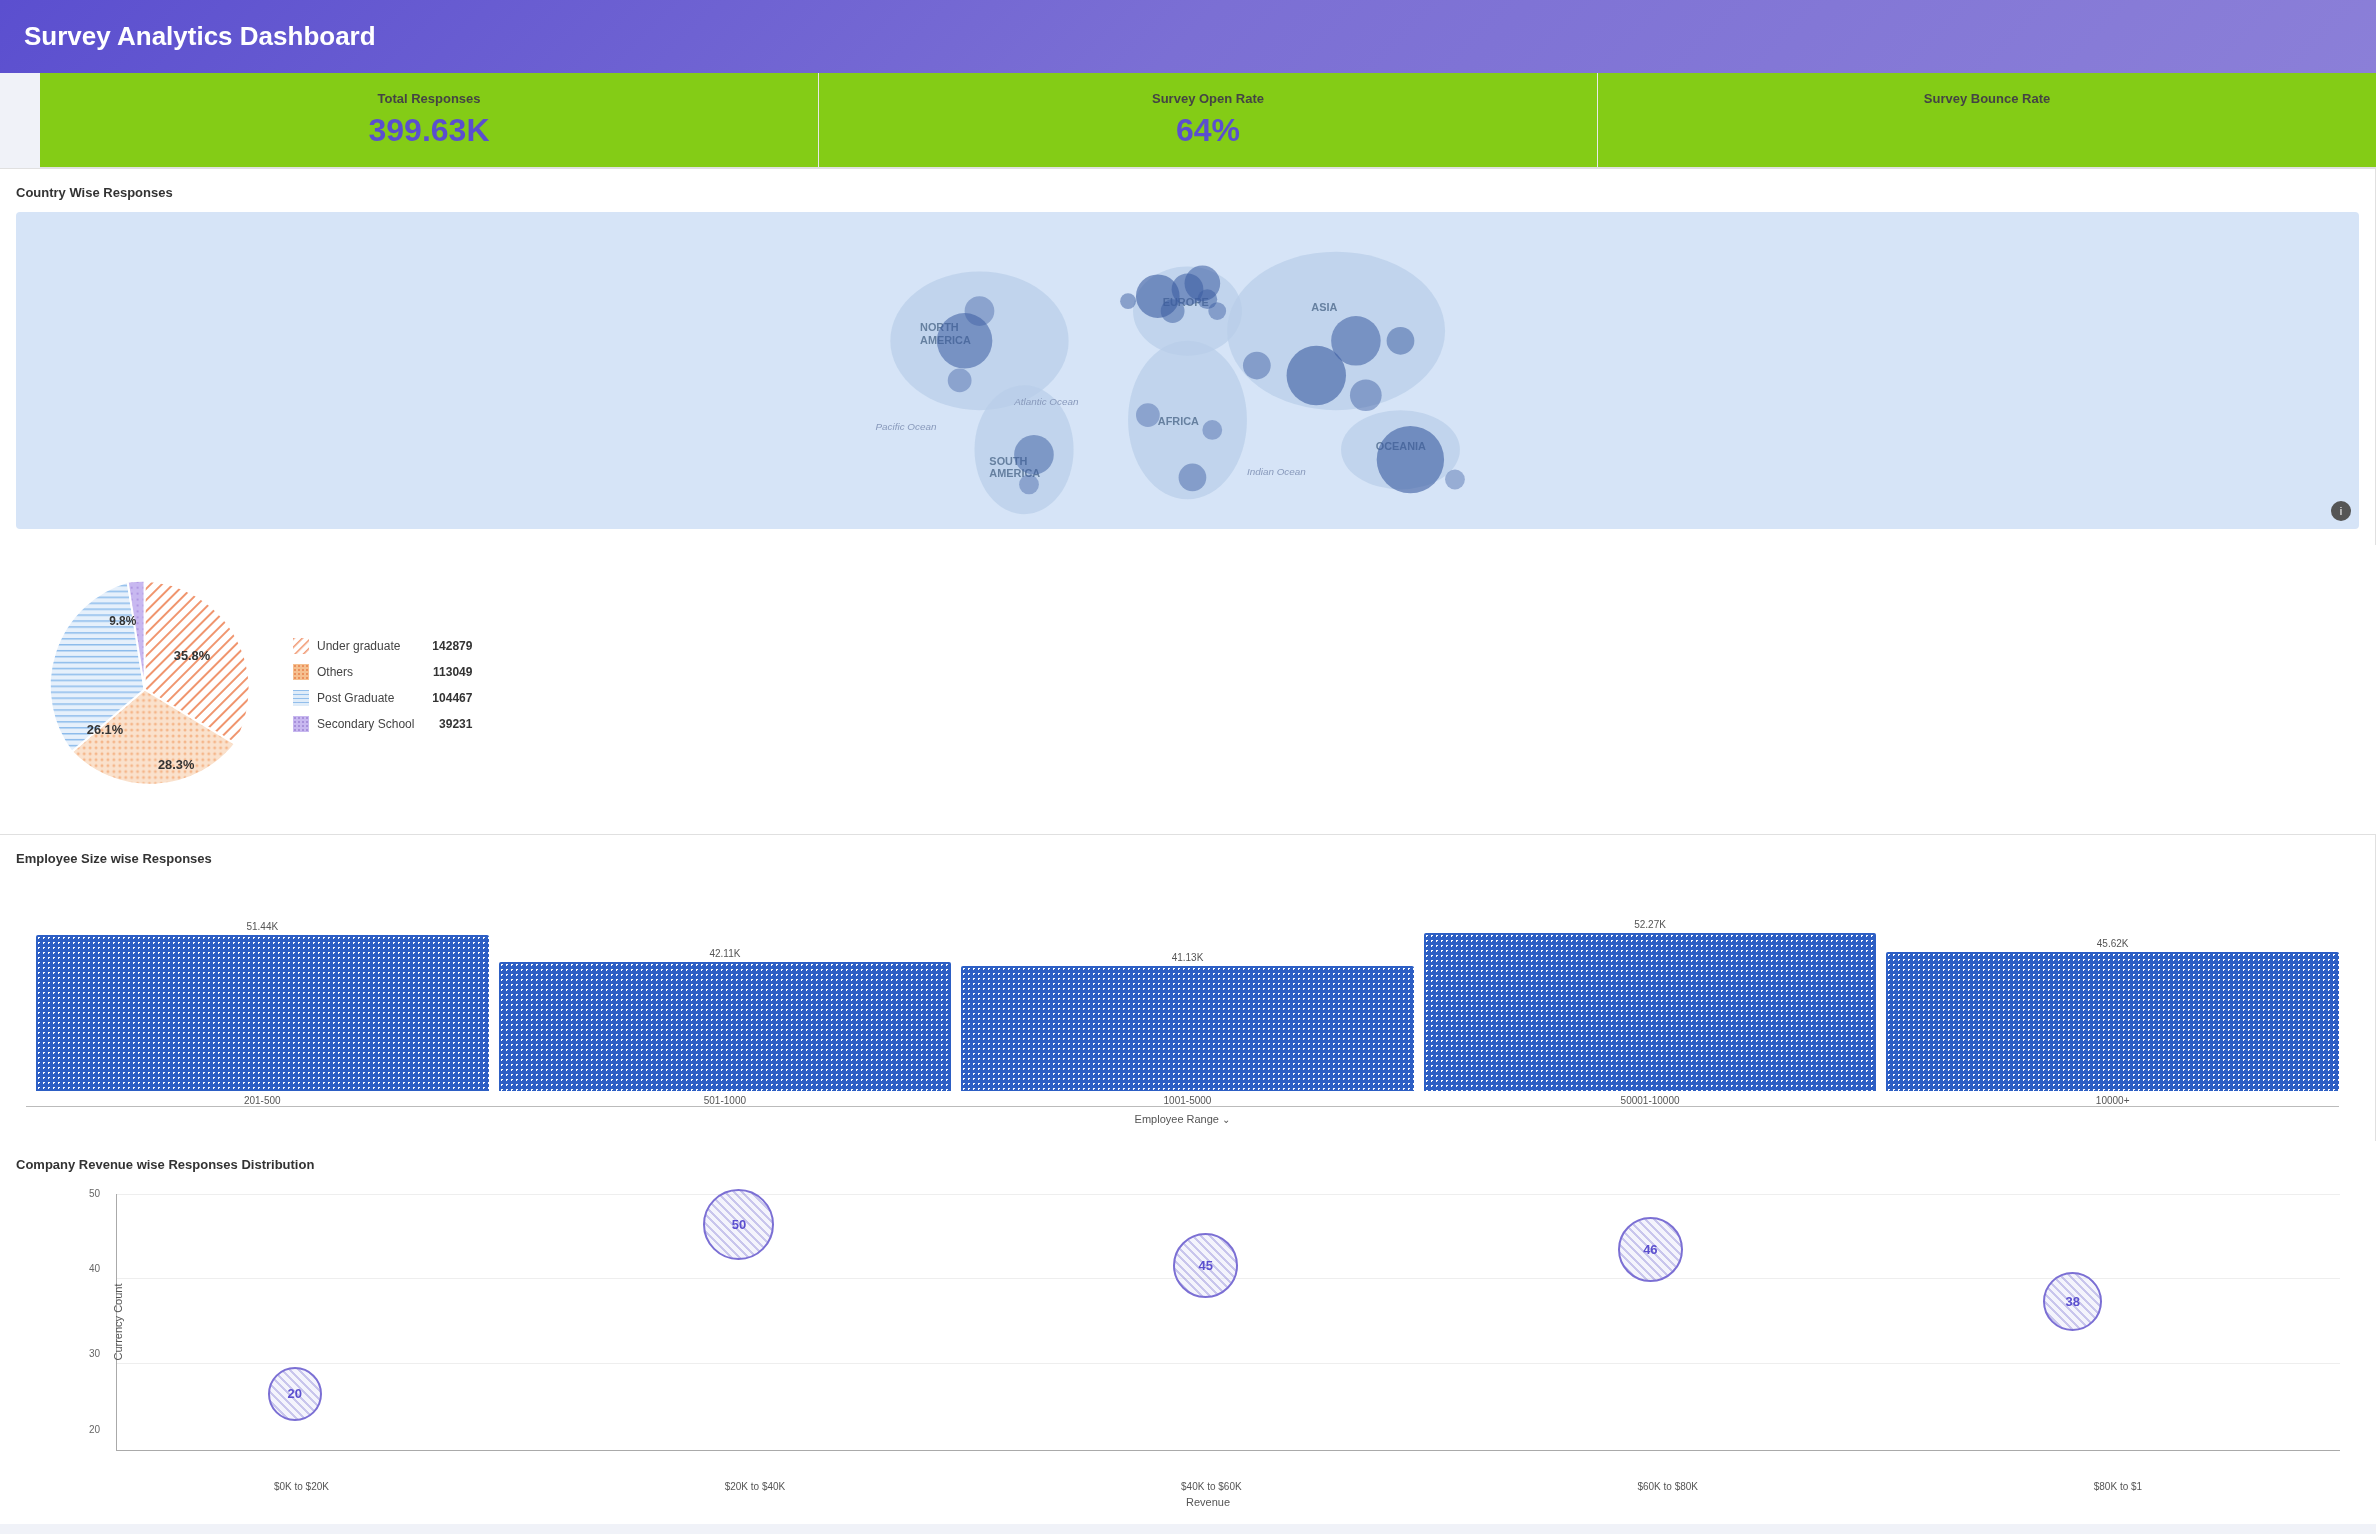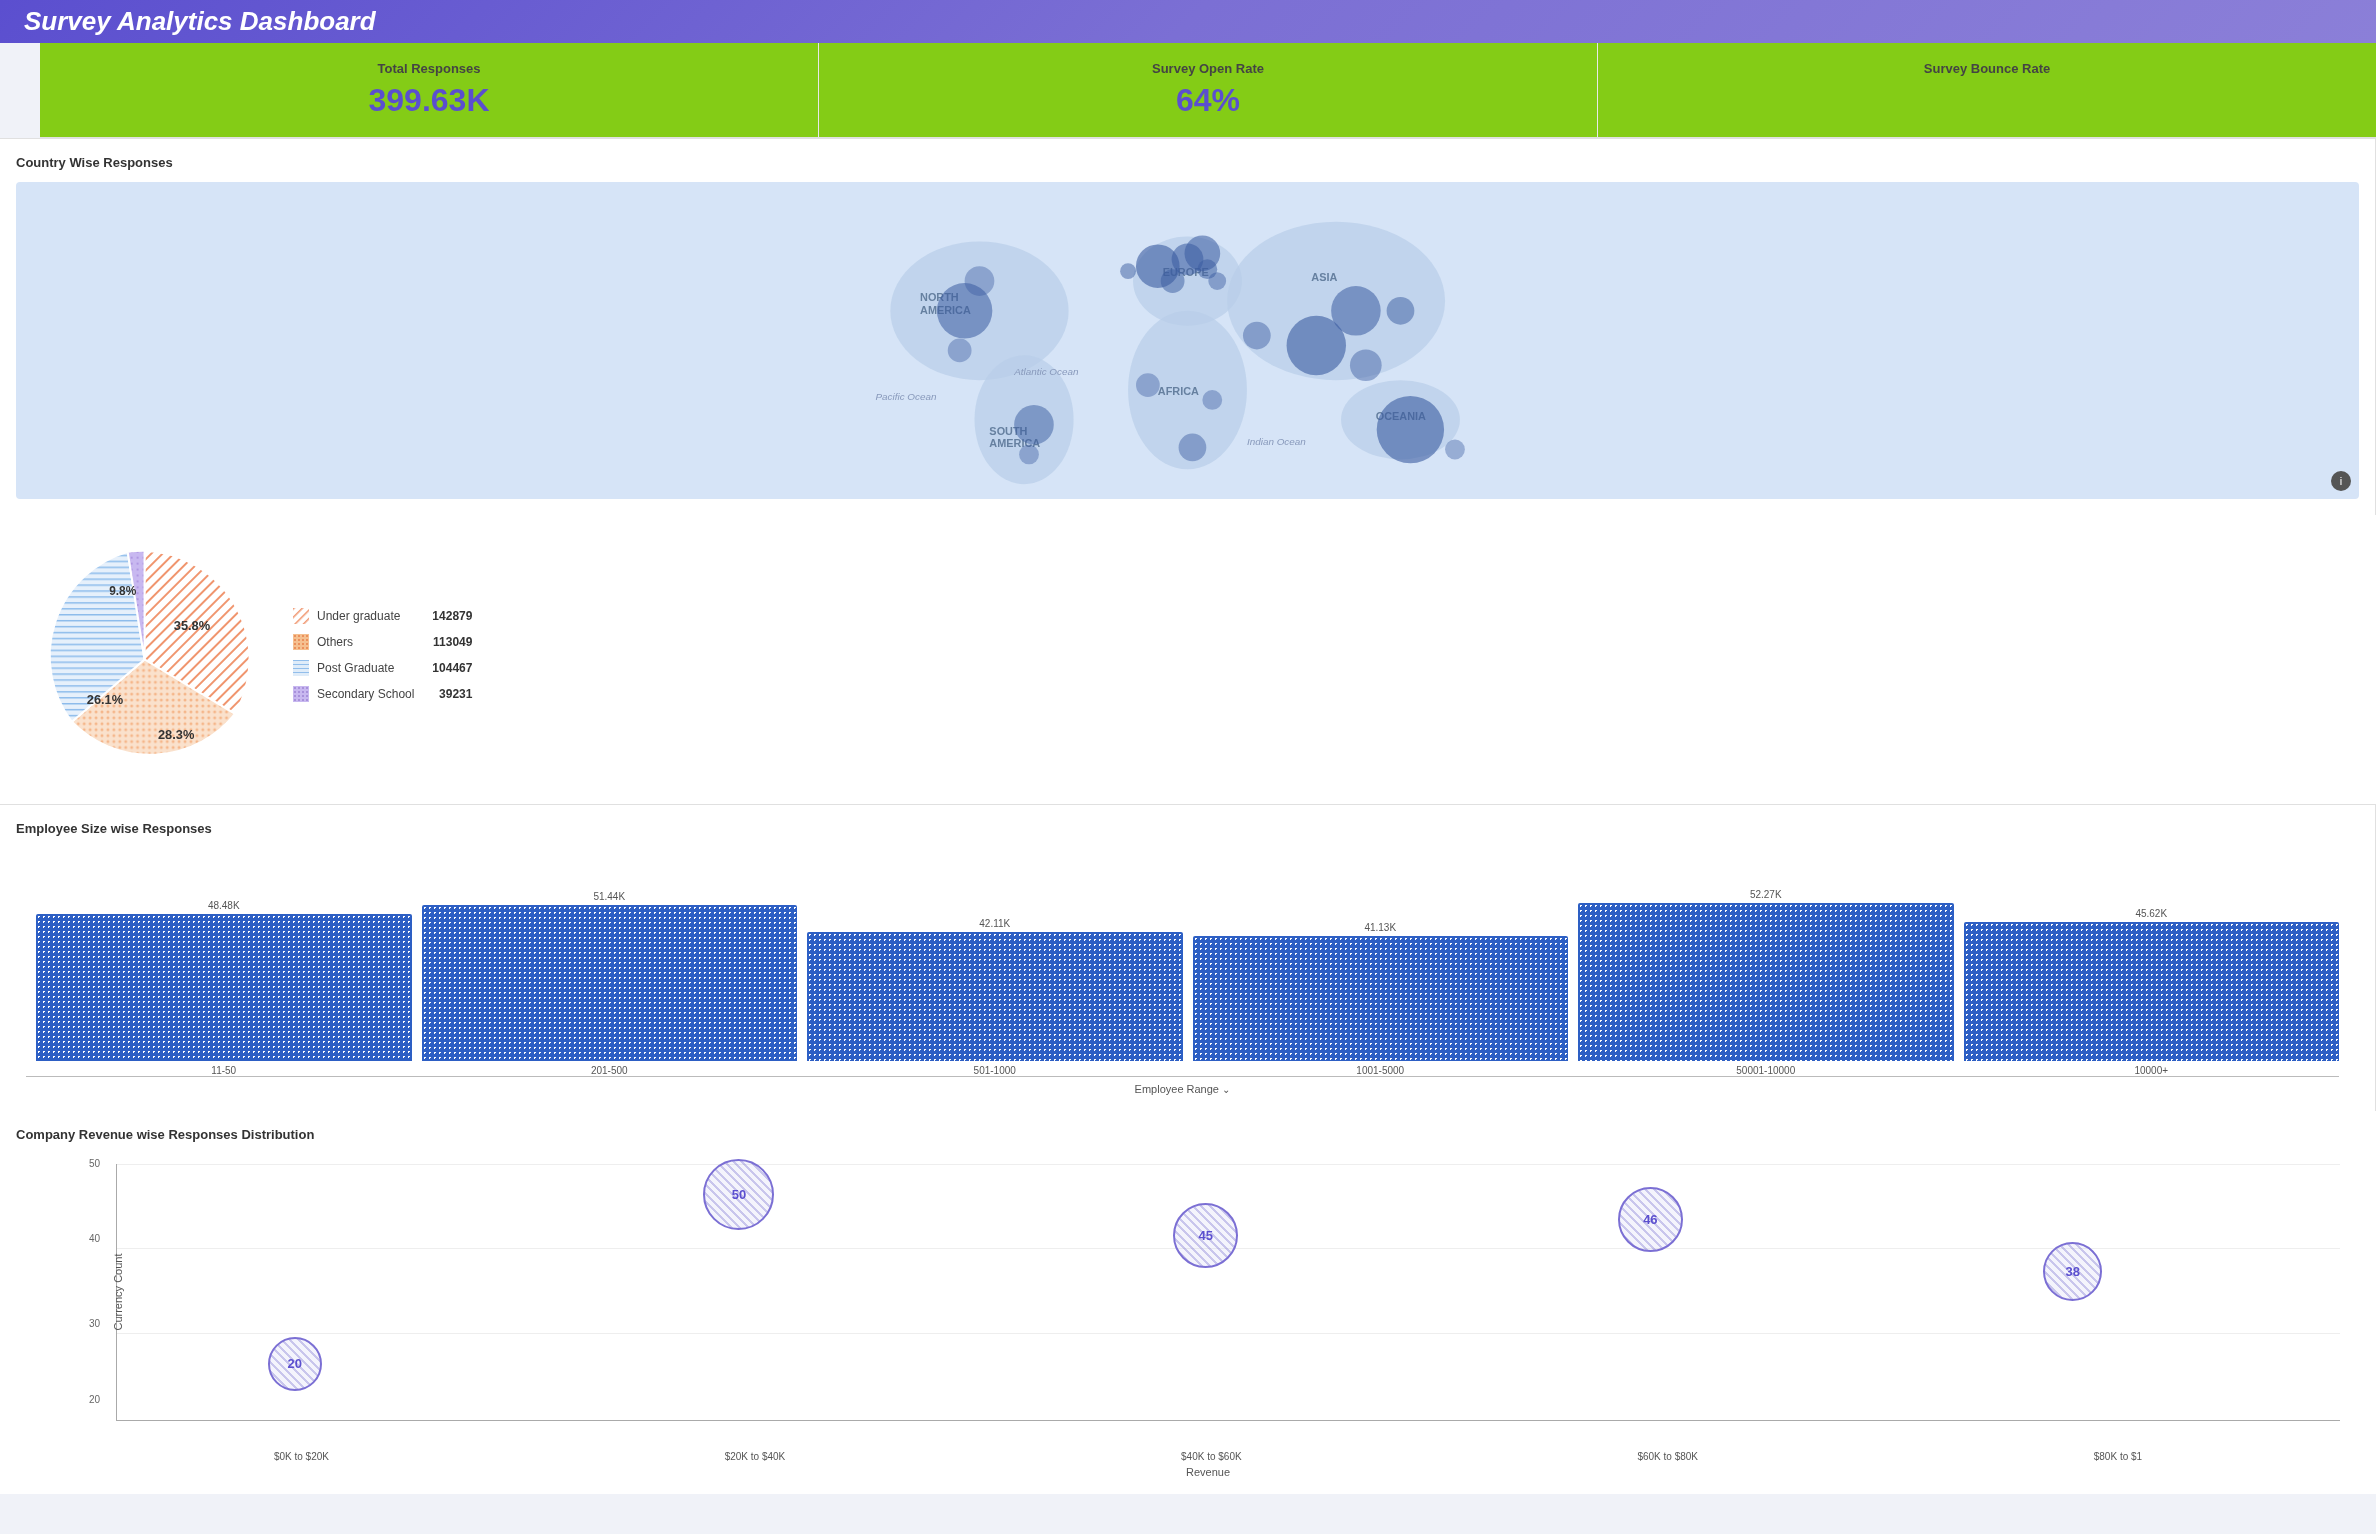--- a/index.html
+++ b/index.html
@@ -1,23 +1,22 @@
 <!DOCTYPE html>
 <html><head>
   <meta charset="utf-8">
   <style>
     * { box-sizing: border-box; margin: 0; padding: 0; }
     body { font-family: 'Segoe UI', Arial, sans-serif; background: #f0f2f8; }
 
     .header {
       background: linear-gradient(135deg, #5b4fcf 0%, #7b6fd4 50%, #8b7fd8 100%);
-      padding: 6px 24px;
+      padding: 21px 24px;
       position: relative;
       overflow: hidden;
-      font-style: italic;
     }
     .header-title {
       color: white;
       font-size: 26px;
       font-weight: 700;
       position: relative;
       z-index: 2;
     }
 
     .kpi-row {
@@ -418,25 +417,20 @@
     </div>
   </div>
 </div>
 
 <div class="bottom-row charts-row">
 
   <div class="chart-panel chart-panel-left bottom-left">
     <div class="chart-title">Employee Size wise Responses</div>
     <div style="padding: 10px 20px 0 10px;">
       <div class="bar-chart-area" id="bar-chart-container">
-      <div class="bar-group">
-            <div class="bar-label-top">48.48K</div>
-            <div class="bar bar-dotted" style="height: 147px;"></div>
-            <div class="bar-x-label">11-50</div>
-          </div>
           <div class="bar-group">
             <div class="bar-label-top">51.44K</div>
             <div class="bar bar-dotted" style="height: 156px;"></div>
             <div class="bar-x-label">201-500</div>
           </div>
           <div class="bar-group">
             <div class="bar-label-top">42.11K</div>
             <div class="bar bar-dotted" style="height: 129px;"></div>
             <div class="bar-x-label">501-1000</div>
           </div>

